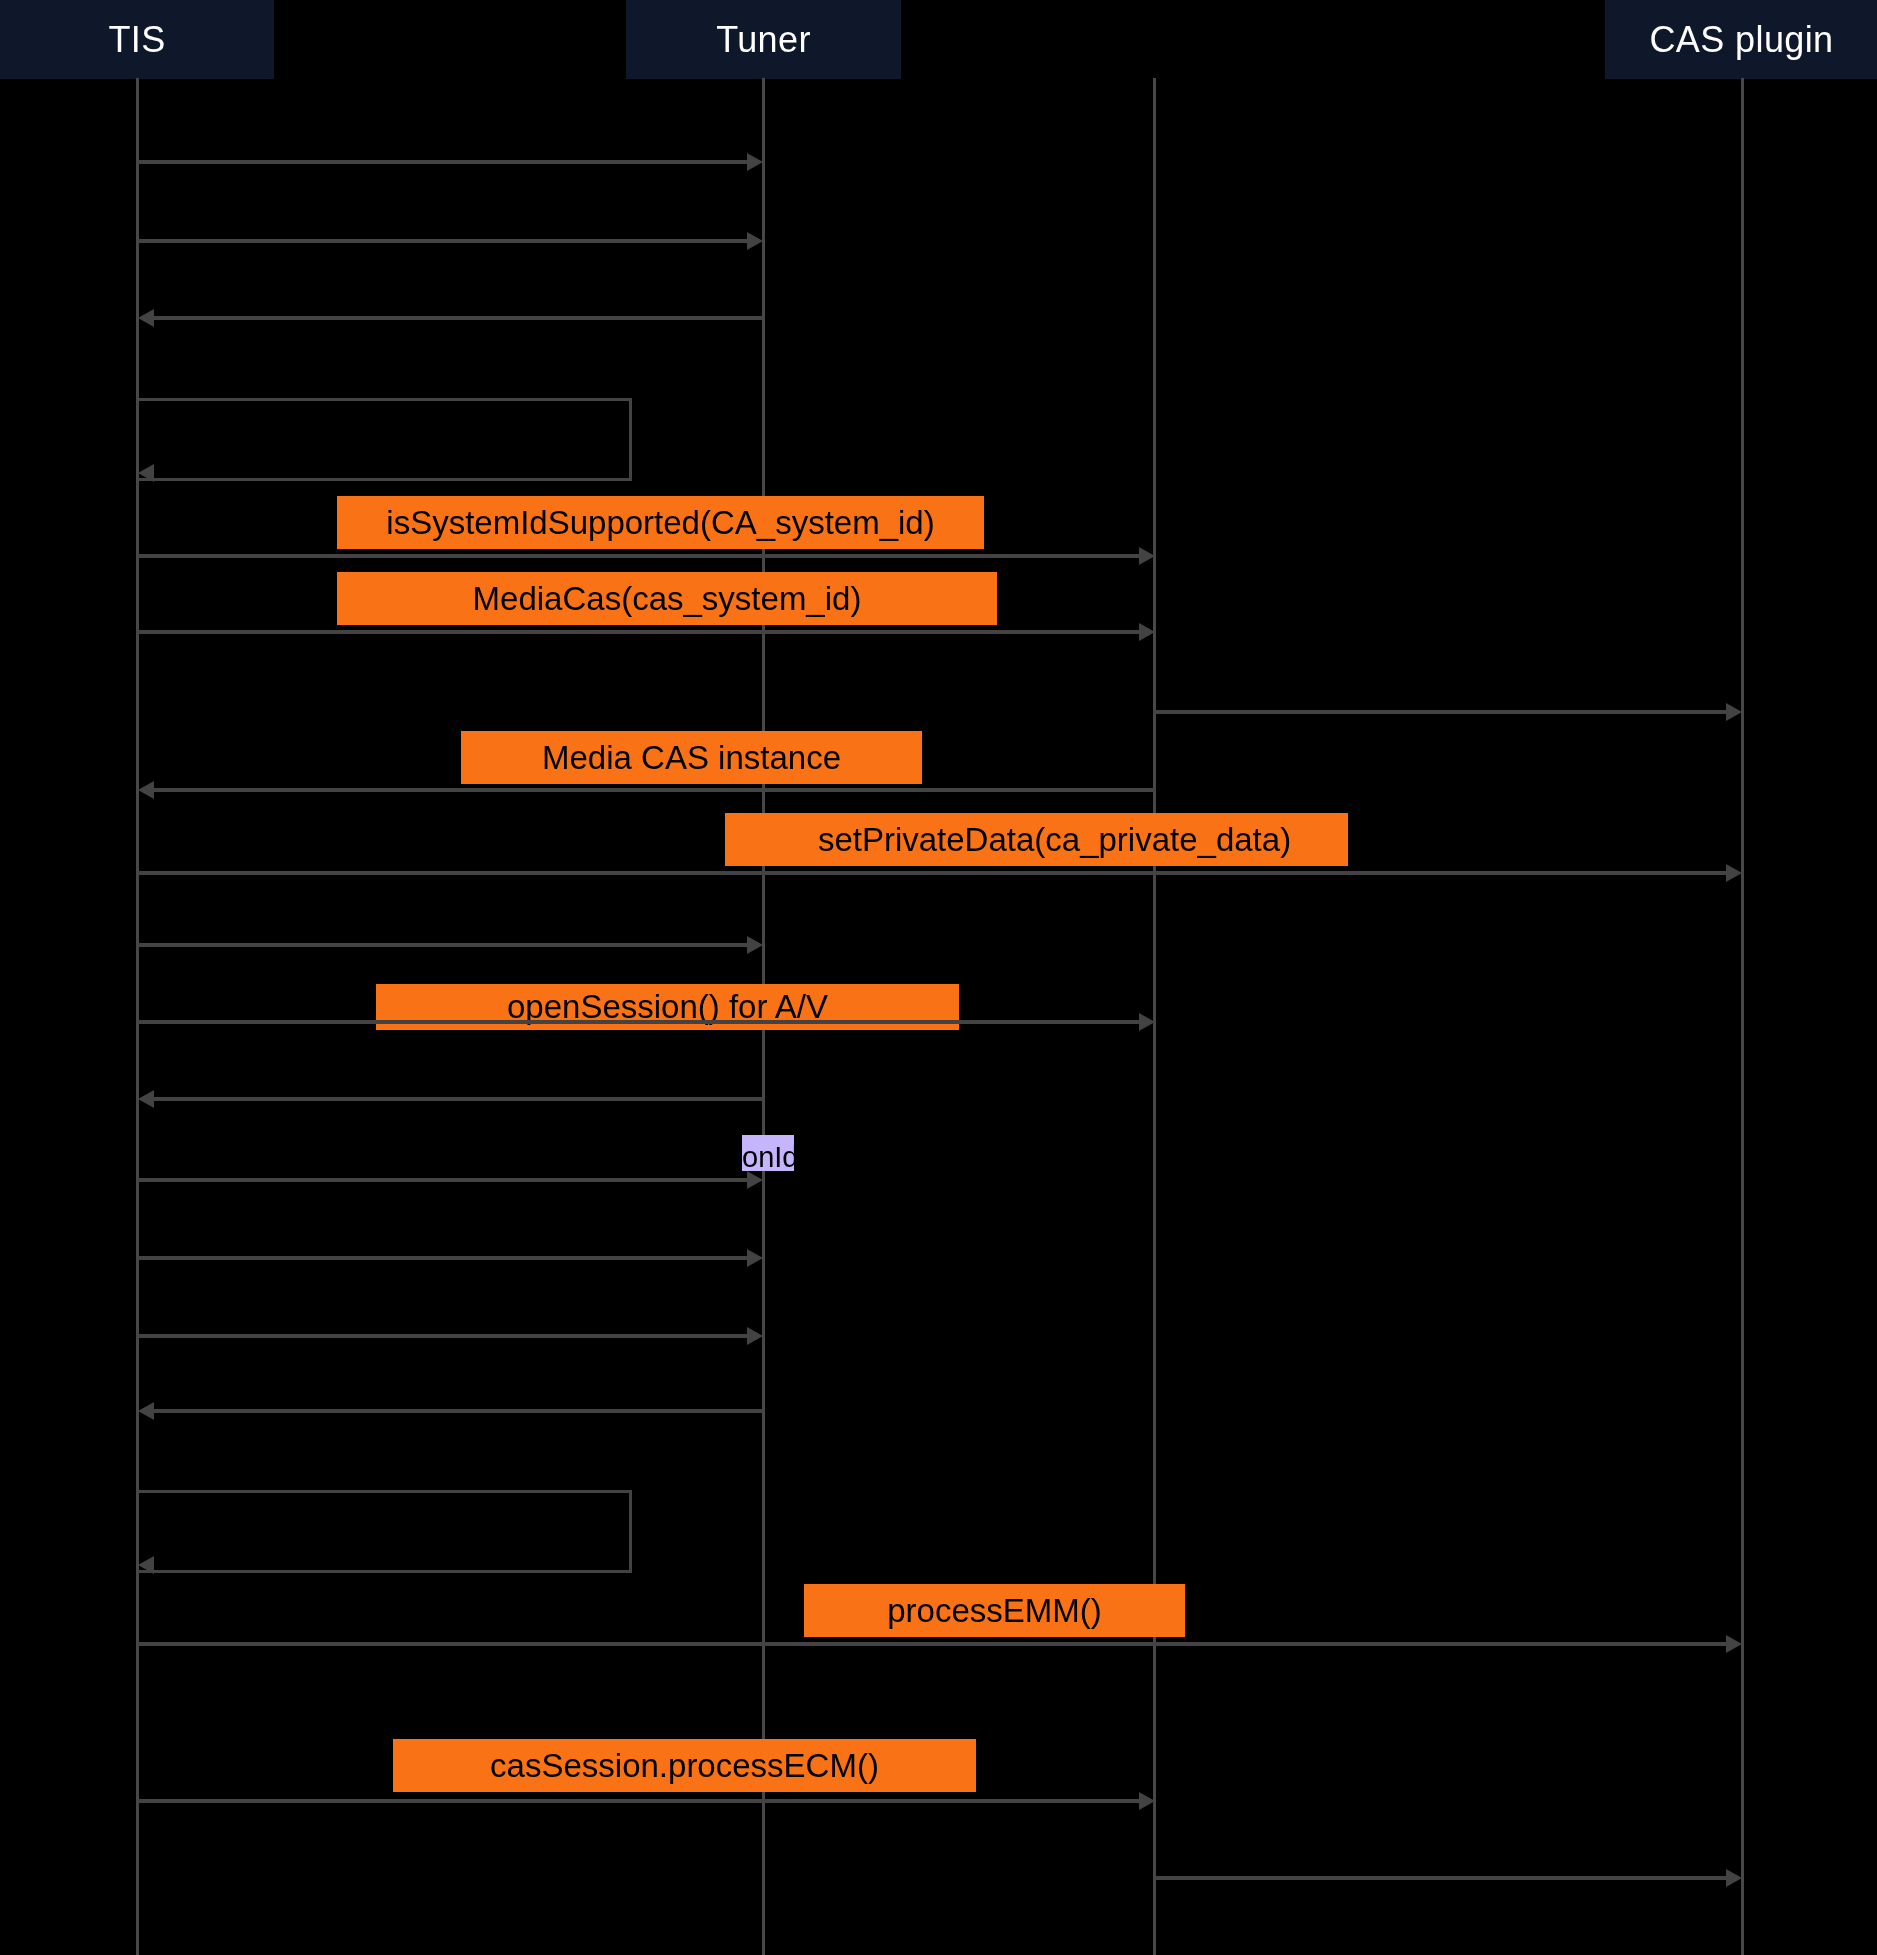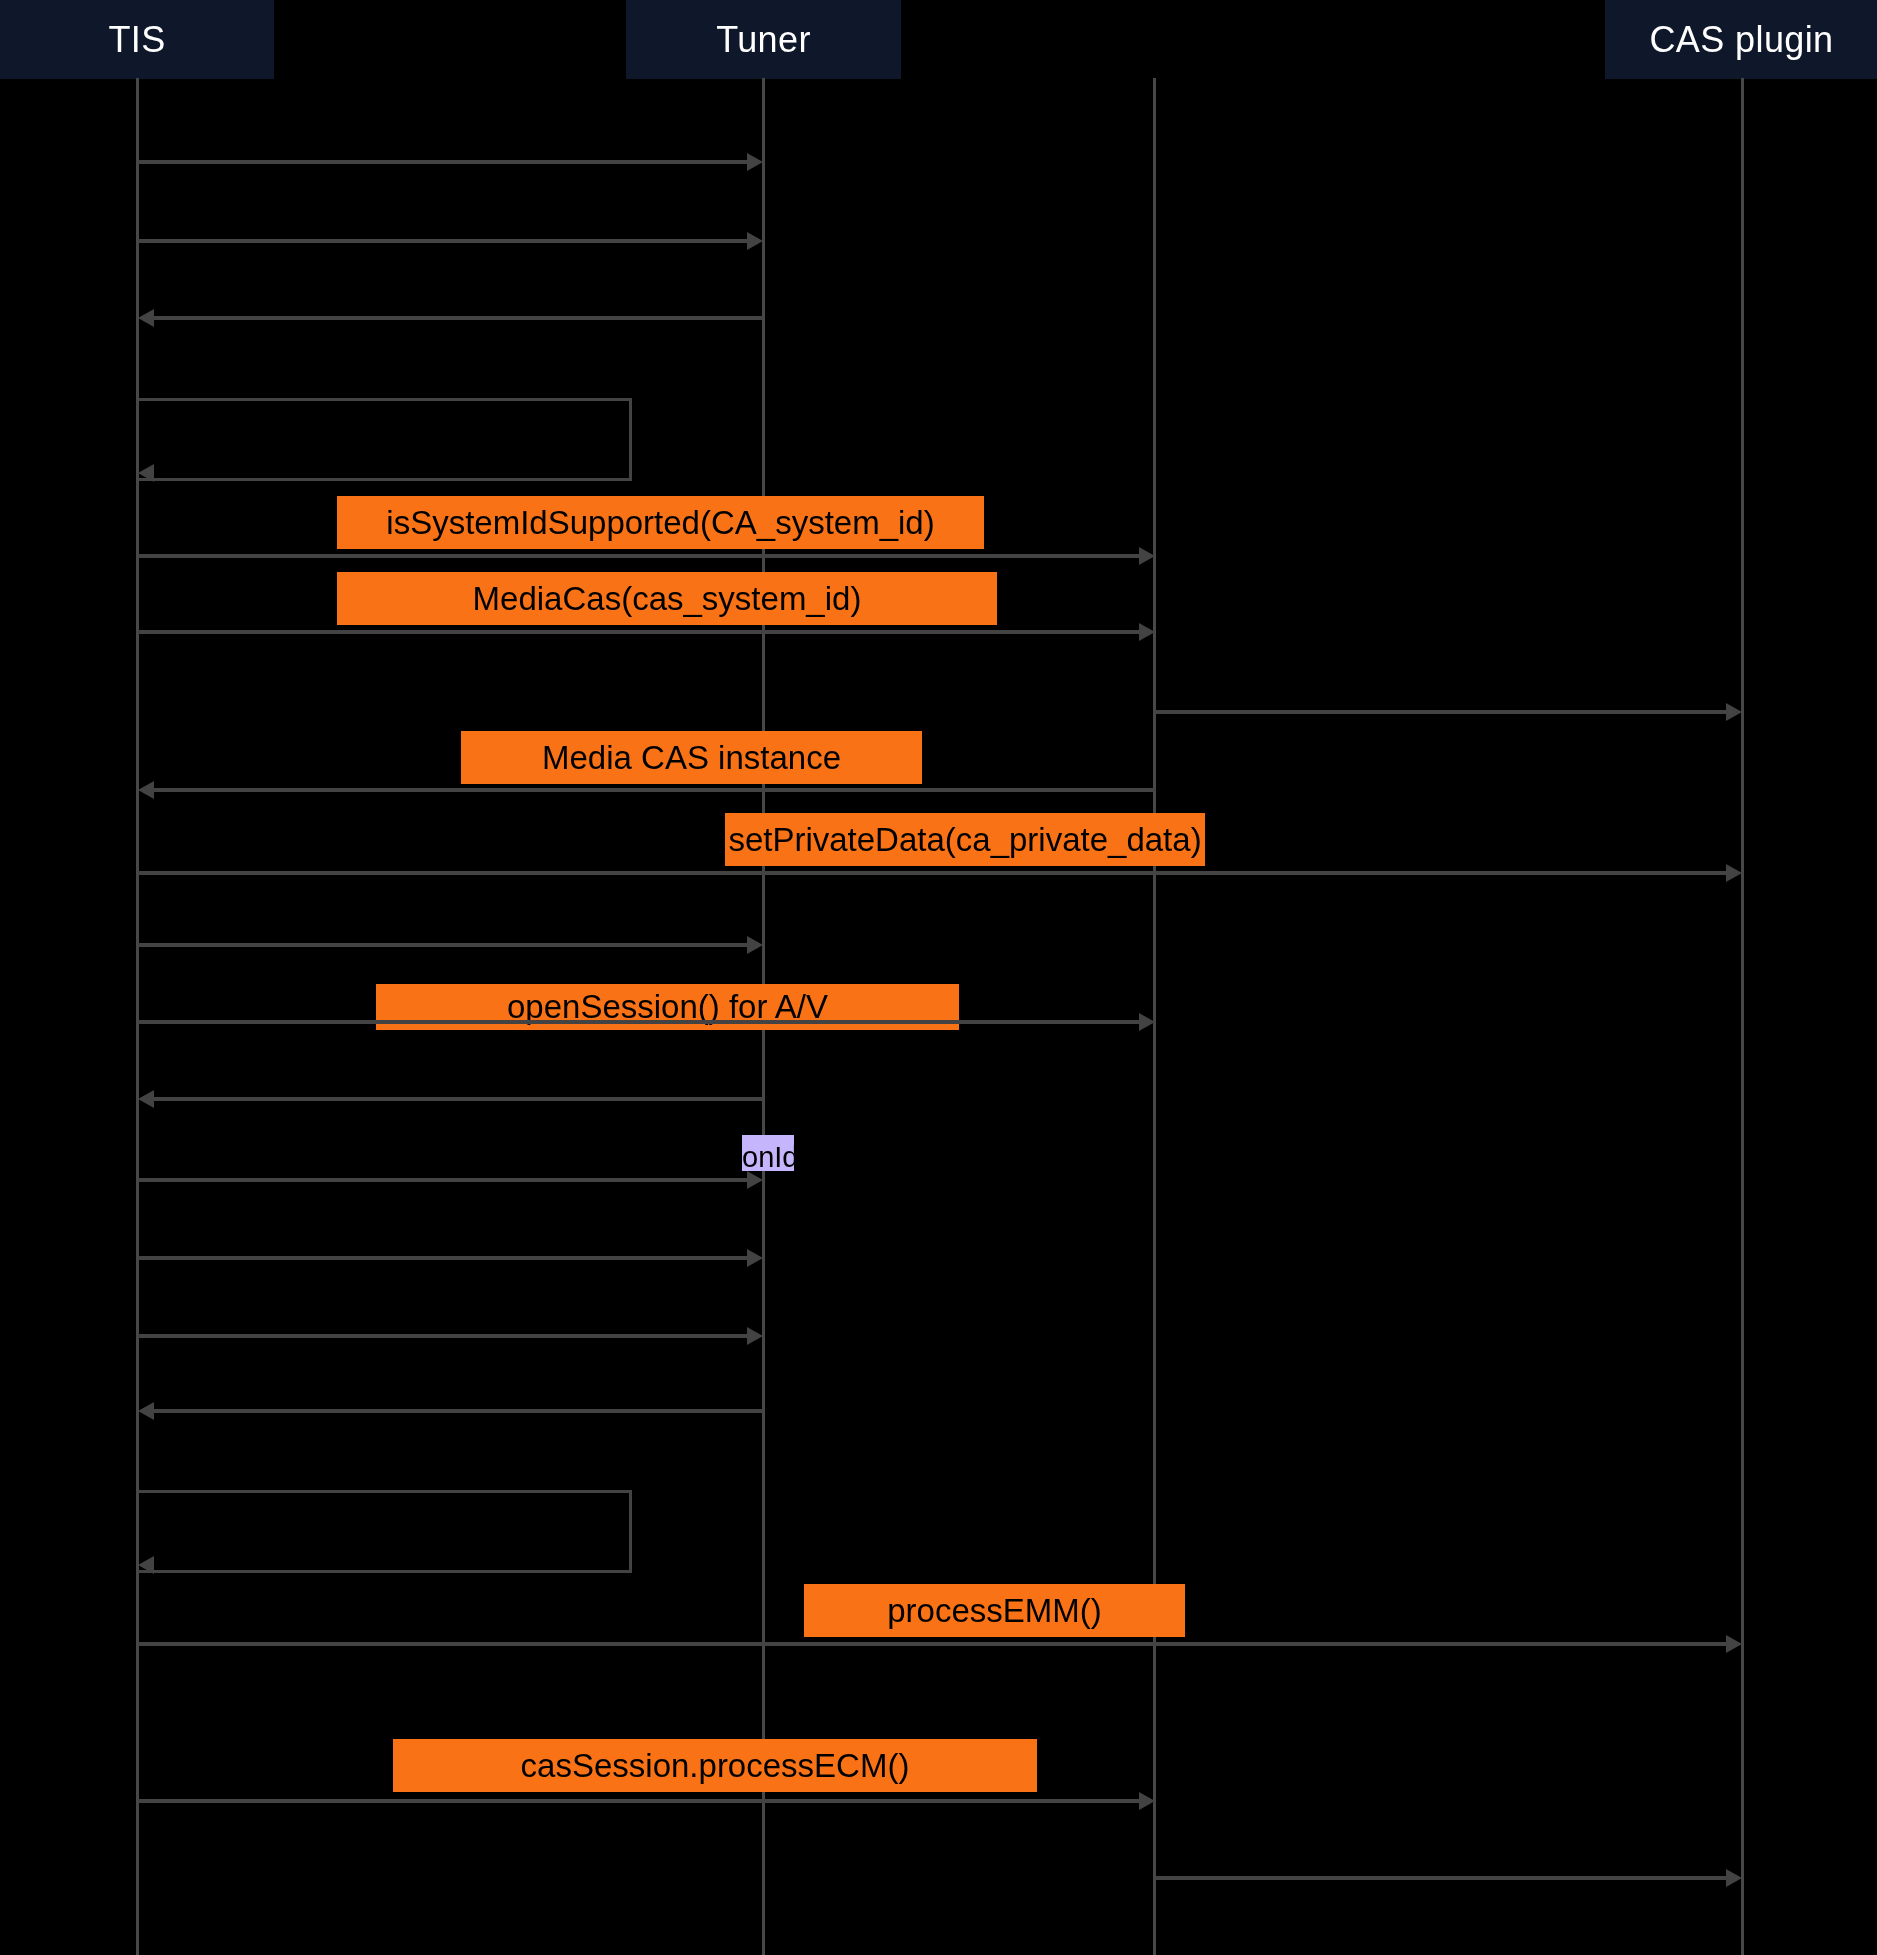--- a/index.html
+++ b/index.html
@@ -70,21 +70,21 @@
   </div>
   <div class="arrow arrow-right" style="left:138px;top:630px;width:1001px;"></div>
 
   <div class="arrow arrow-right" style="left:1155px;top:710px;width:571px;"></div>
 
   <div class="msg-label" style="left:461px;top:731px;width:461px;height:53px;">
     <span>Media CAS instance</span>
   </div>
   <div class="arrow arrow-left" style="left:154px;top:788px;width:1001px;"></div>
 
-  <div class="msg-label" style="left:725px;top:813px;width:480px;height:53px;">
+  <div class="msg-label" style="left:725px;top:813px;width:587px;height:53px;padding-left:36px;">
     <span>setPrivateData(ca_private_data)</span>
   </div>
   <div class="arrow arrow-right" style="left:138px;top:871px;width:1588px;"></div>
 
   <div class="arrow arrow-right" style="left:138px;top:943px;width:609px;"></div>
 
   <div class="msg-label" style="left:376px;top:984px;width:583px;height:46px;">
     <span>openSession() for A/V</span>
   </div>
   <div class="arrow arrow-right" style="left:138px;top:1020px;width:1001px;"></div>
@@ -101,21 +101,21 @@
   <div class="arrow arrow-left" style="left:154px;top:1409px;width:609px;"></div>
 
   <div class="loop" style="left:139px;top:1490px;width:490px;height:77px;"></div>
   <div class="loop-head" style="left:138px;top:1556px;"></div>
 
   <div class="msg-label" style="left:804px;top:1584px;width:381px;height:53px;">
     <span>processEMM()</span>
   </div>
   <div class="arrow arrow-right" style="left:138px;top:1642px;width:1588px;"></div>
 
-  <div class="msg-label" style="left:393px;top:1739px;width:644px;height:53px;">
+  <div class="msg-label" style="left:393px;top:1739px;width:583px;height:53px;">
     <span>casSession.processECM()</span>
   </div>
   <div class="arrow arrow-right" style="left:138px;top:1799px;width:1001px;"></div>
 
   <div class="arrow arrow-right" style="left:1155px;top:1876px;width:571px;"></div>
 
 </div>
 
 
 </body></html>

